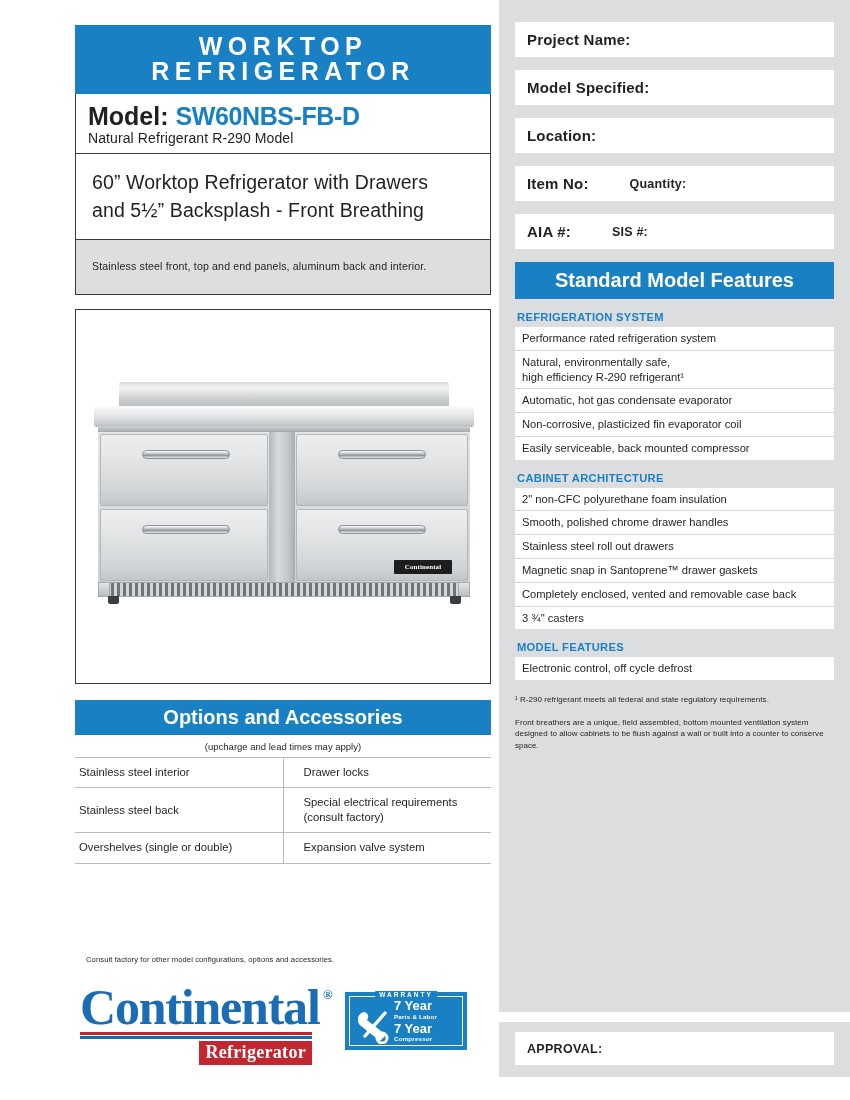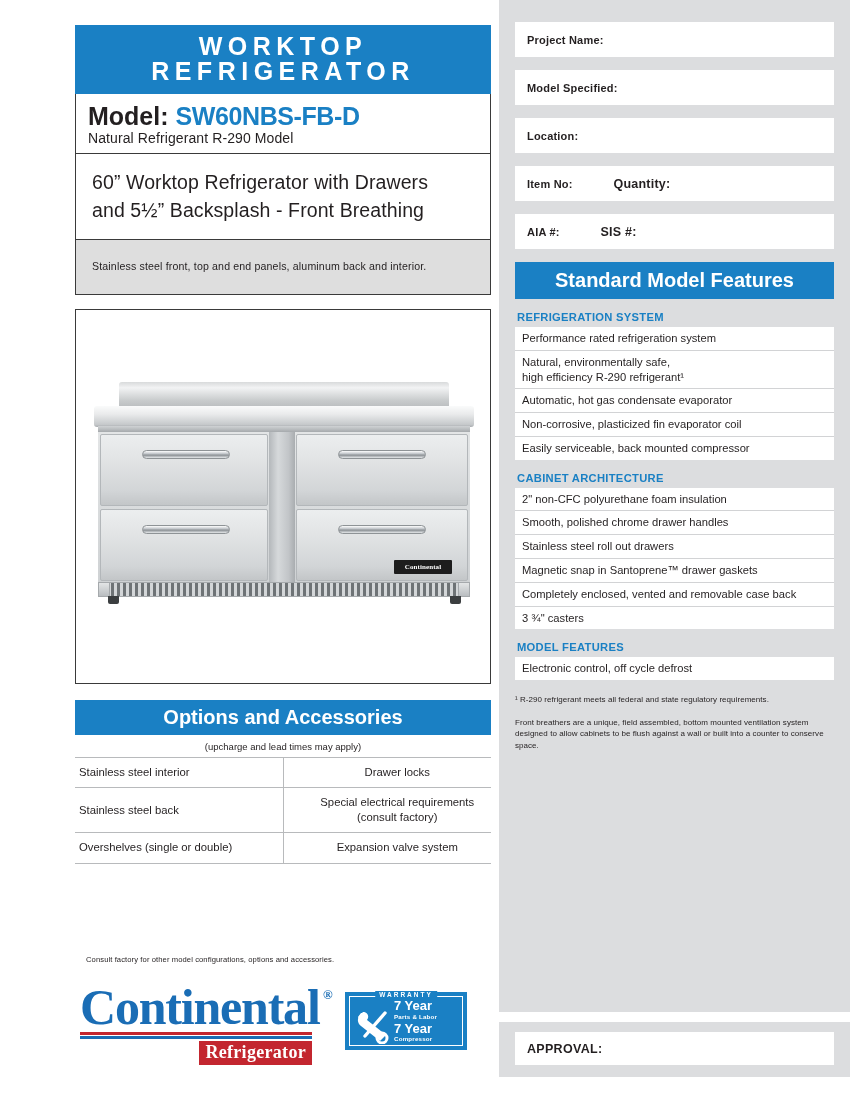--- a/index.html
+++ b/index.html
@@ -133,21 +133,21 @@
   .opt-note { text-align: center; font-size: 9.5px; color: #231f20; padding: 6px 0 5px 0; border-bottom: 1px solid #b8babc; }
   .opt-table { width: 100%; border-collapse: collapse; }
   .opt-table td {
     font-size: 11.3px; color: #231f20;
     padding: 7px 6px 7px 6px;
     border-bottom: 1px solid #b8babc;
     vertical-align: middle;
     line-height: 1.35;
   }
   .opt-table td.c1 { width: 50%; border-right: 1px solid #b8babc; padding-left: 4px; }
-  .opt-table td.c2 { width: 50%; padding-left: 26px; text-align: center; }
+  .opt-table td.c2 { width: 50%; padding-left: 20px; }
 
   .consult {
     position: absolute; left: 86px; top: 955px;
     font-size: 7.6px; color: #231f20; letter-spacing: .1px;
   }
 
   
   .logo { position: absolute; left: 80px; top: 985px; width: 240px; }
   .logo-word {
     font-family: "Liberation Serif", serif;
@@ -189,21 +189,21 @@
   .rp-bottom { top: 1022px; height: 55px; }
 
   .field {
     background: #ffffff;
     margin: 0 16px 13px 16px;
     height: 35px;
     display: flex; align-items: center;
     padding-left: 12px;
   }
   .field:first-child { margin-top: 22px; }
-  .field .flabel { font-size: 11px; font-weight: bold; color: #231f20; letter-spacing: .2px; }
+  .field .flabel { font-size: 15px; font-weight: bold; color: #231f20; letter-spacing: .2px; }
   .field .flabel2 { font-size: 12.5px; font-weight: bold; color: #231f20; margin-left: 41px; letter-spacing: .2px; }
 
   .smf-bar {
     background: #1a80c4; color: #fff;
     margin: 8px 16px 0 16px;
     text-align: center; font-weight: bold; font-size: 20px;
     padding: 8px 0 9px 0; line-height: 1;
   }
 
   .sec { margin: 12px 16px 0 16px; }

